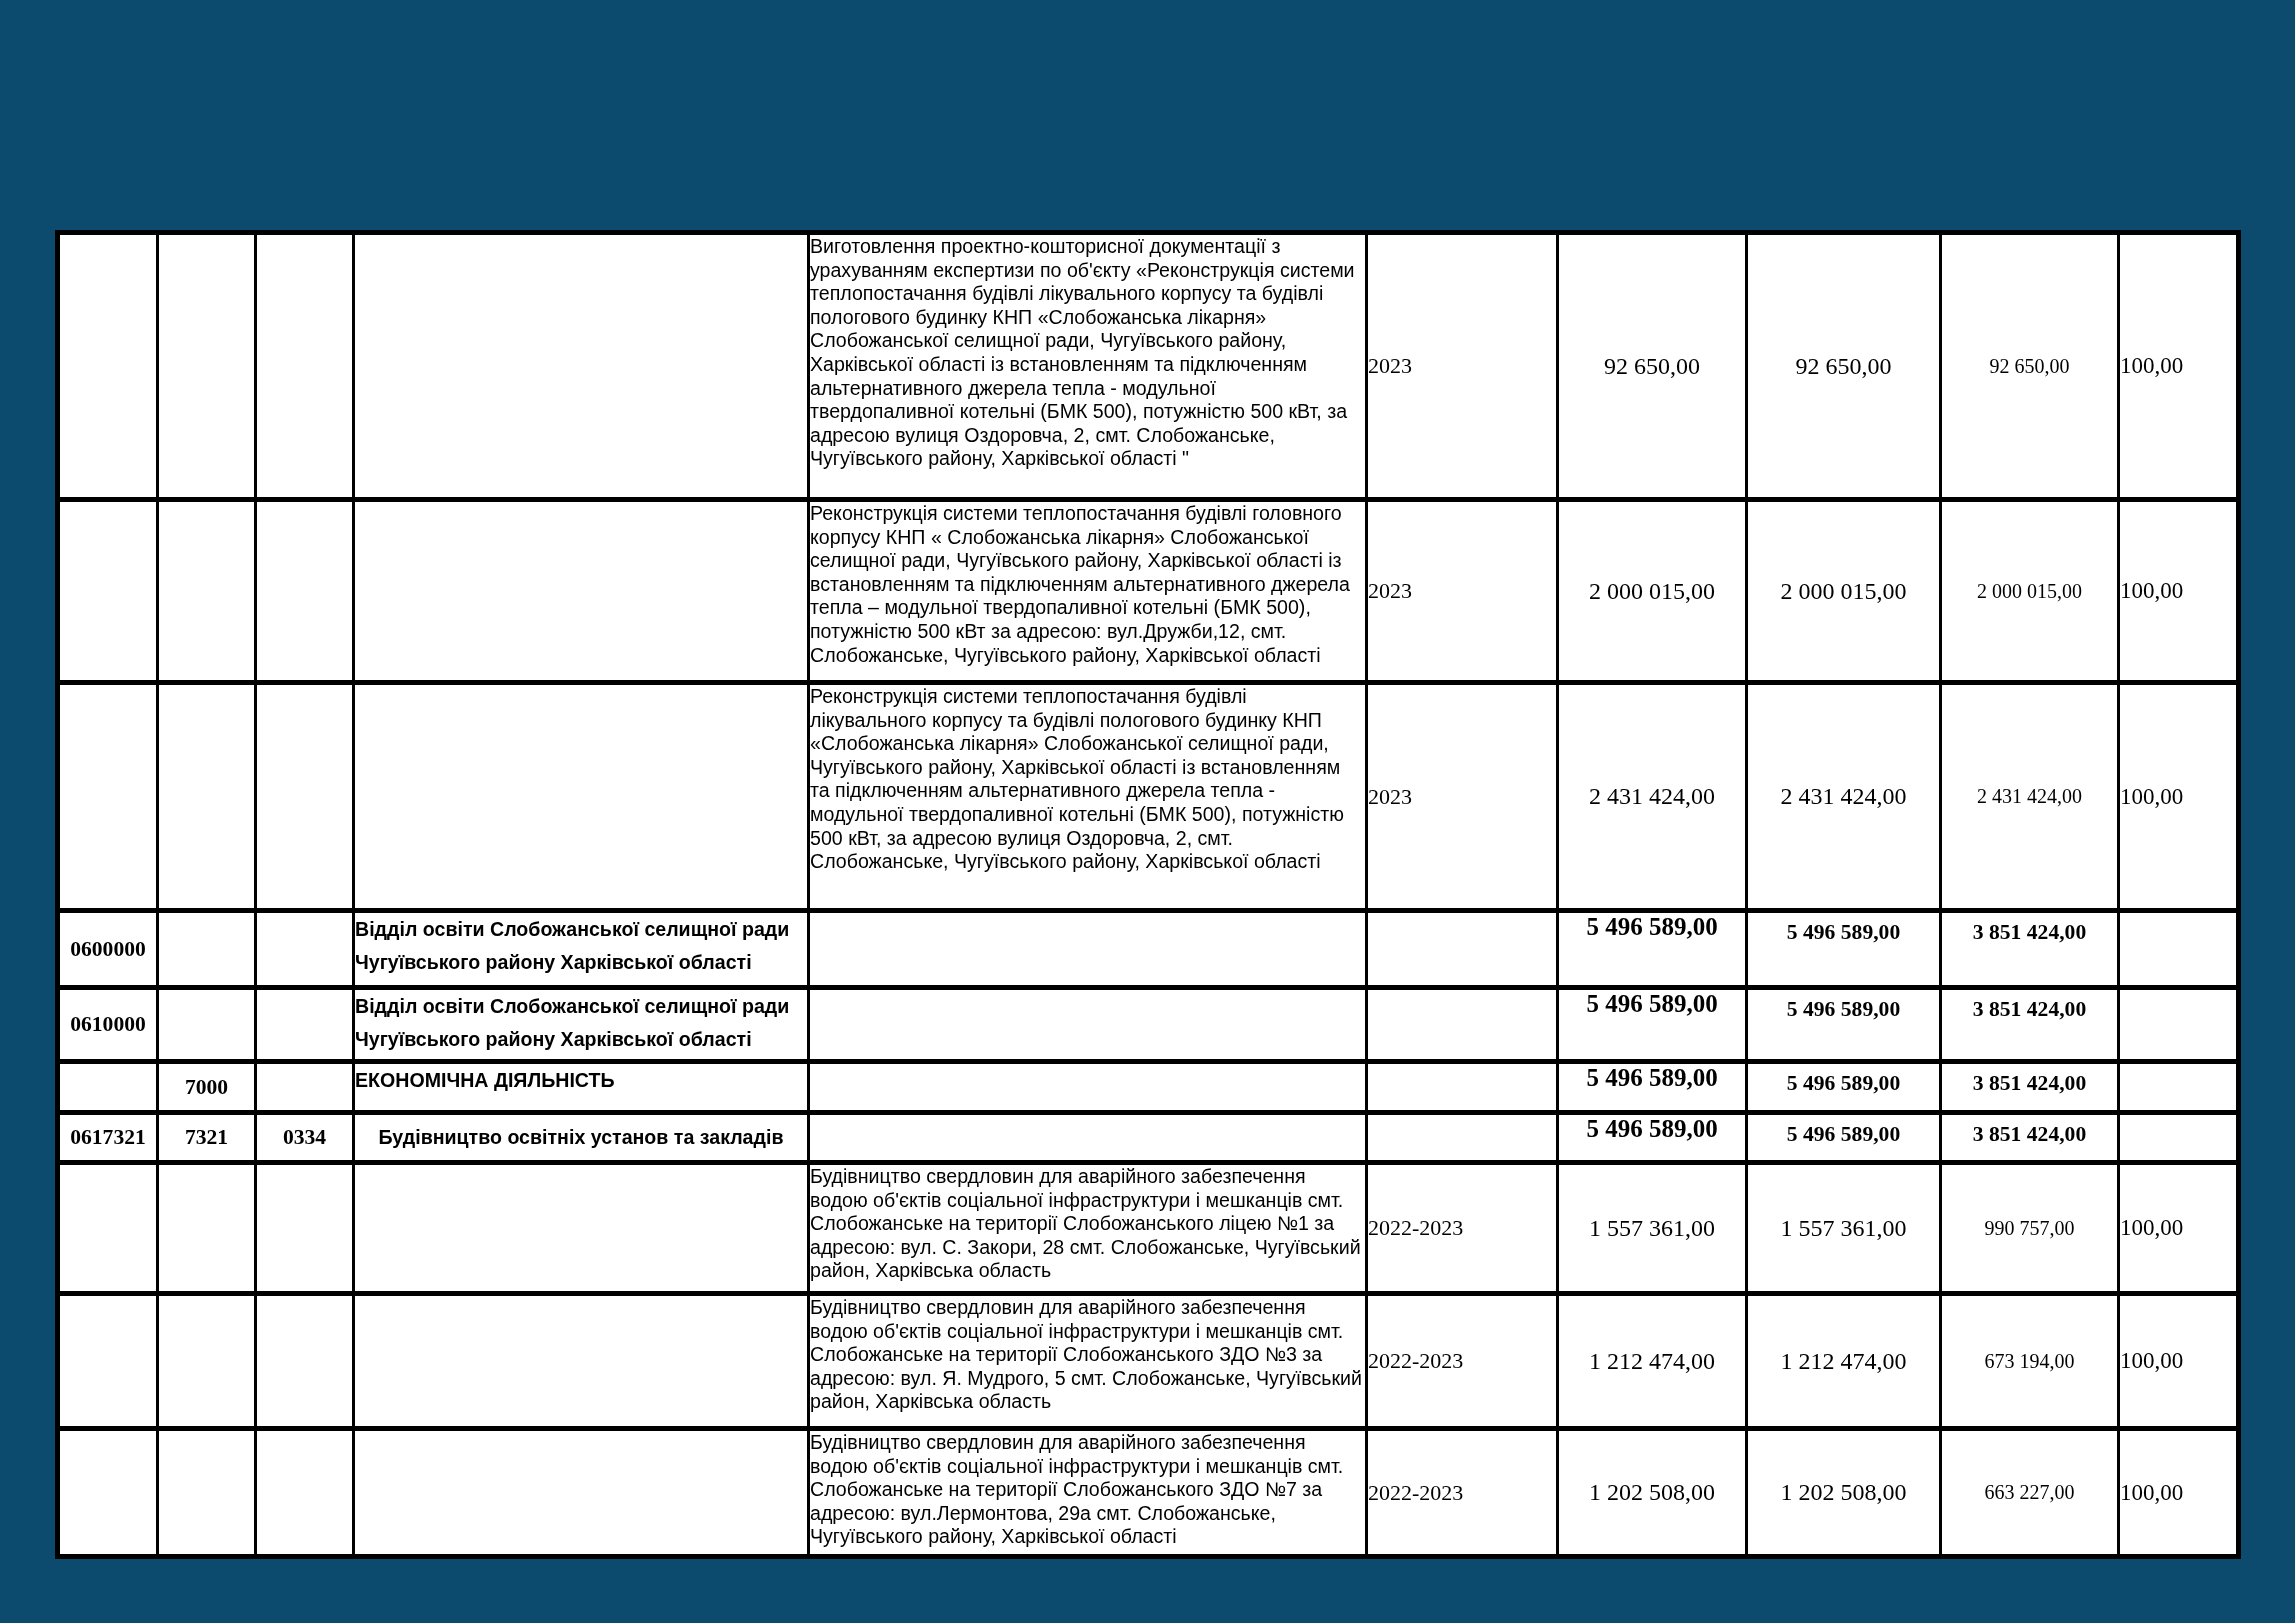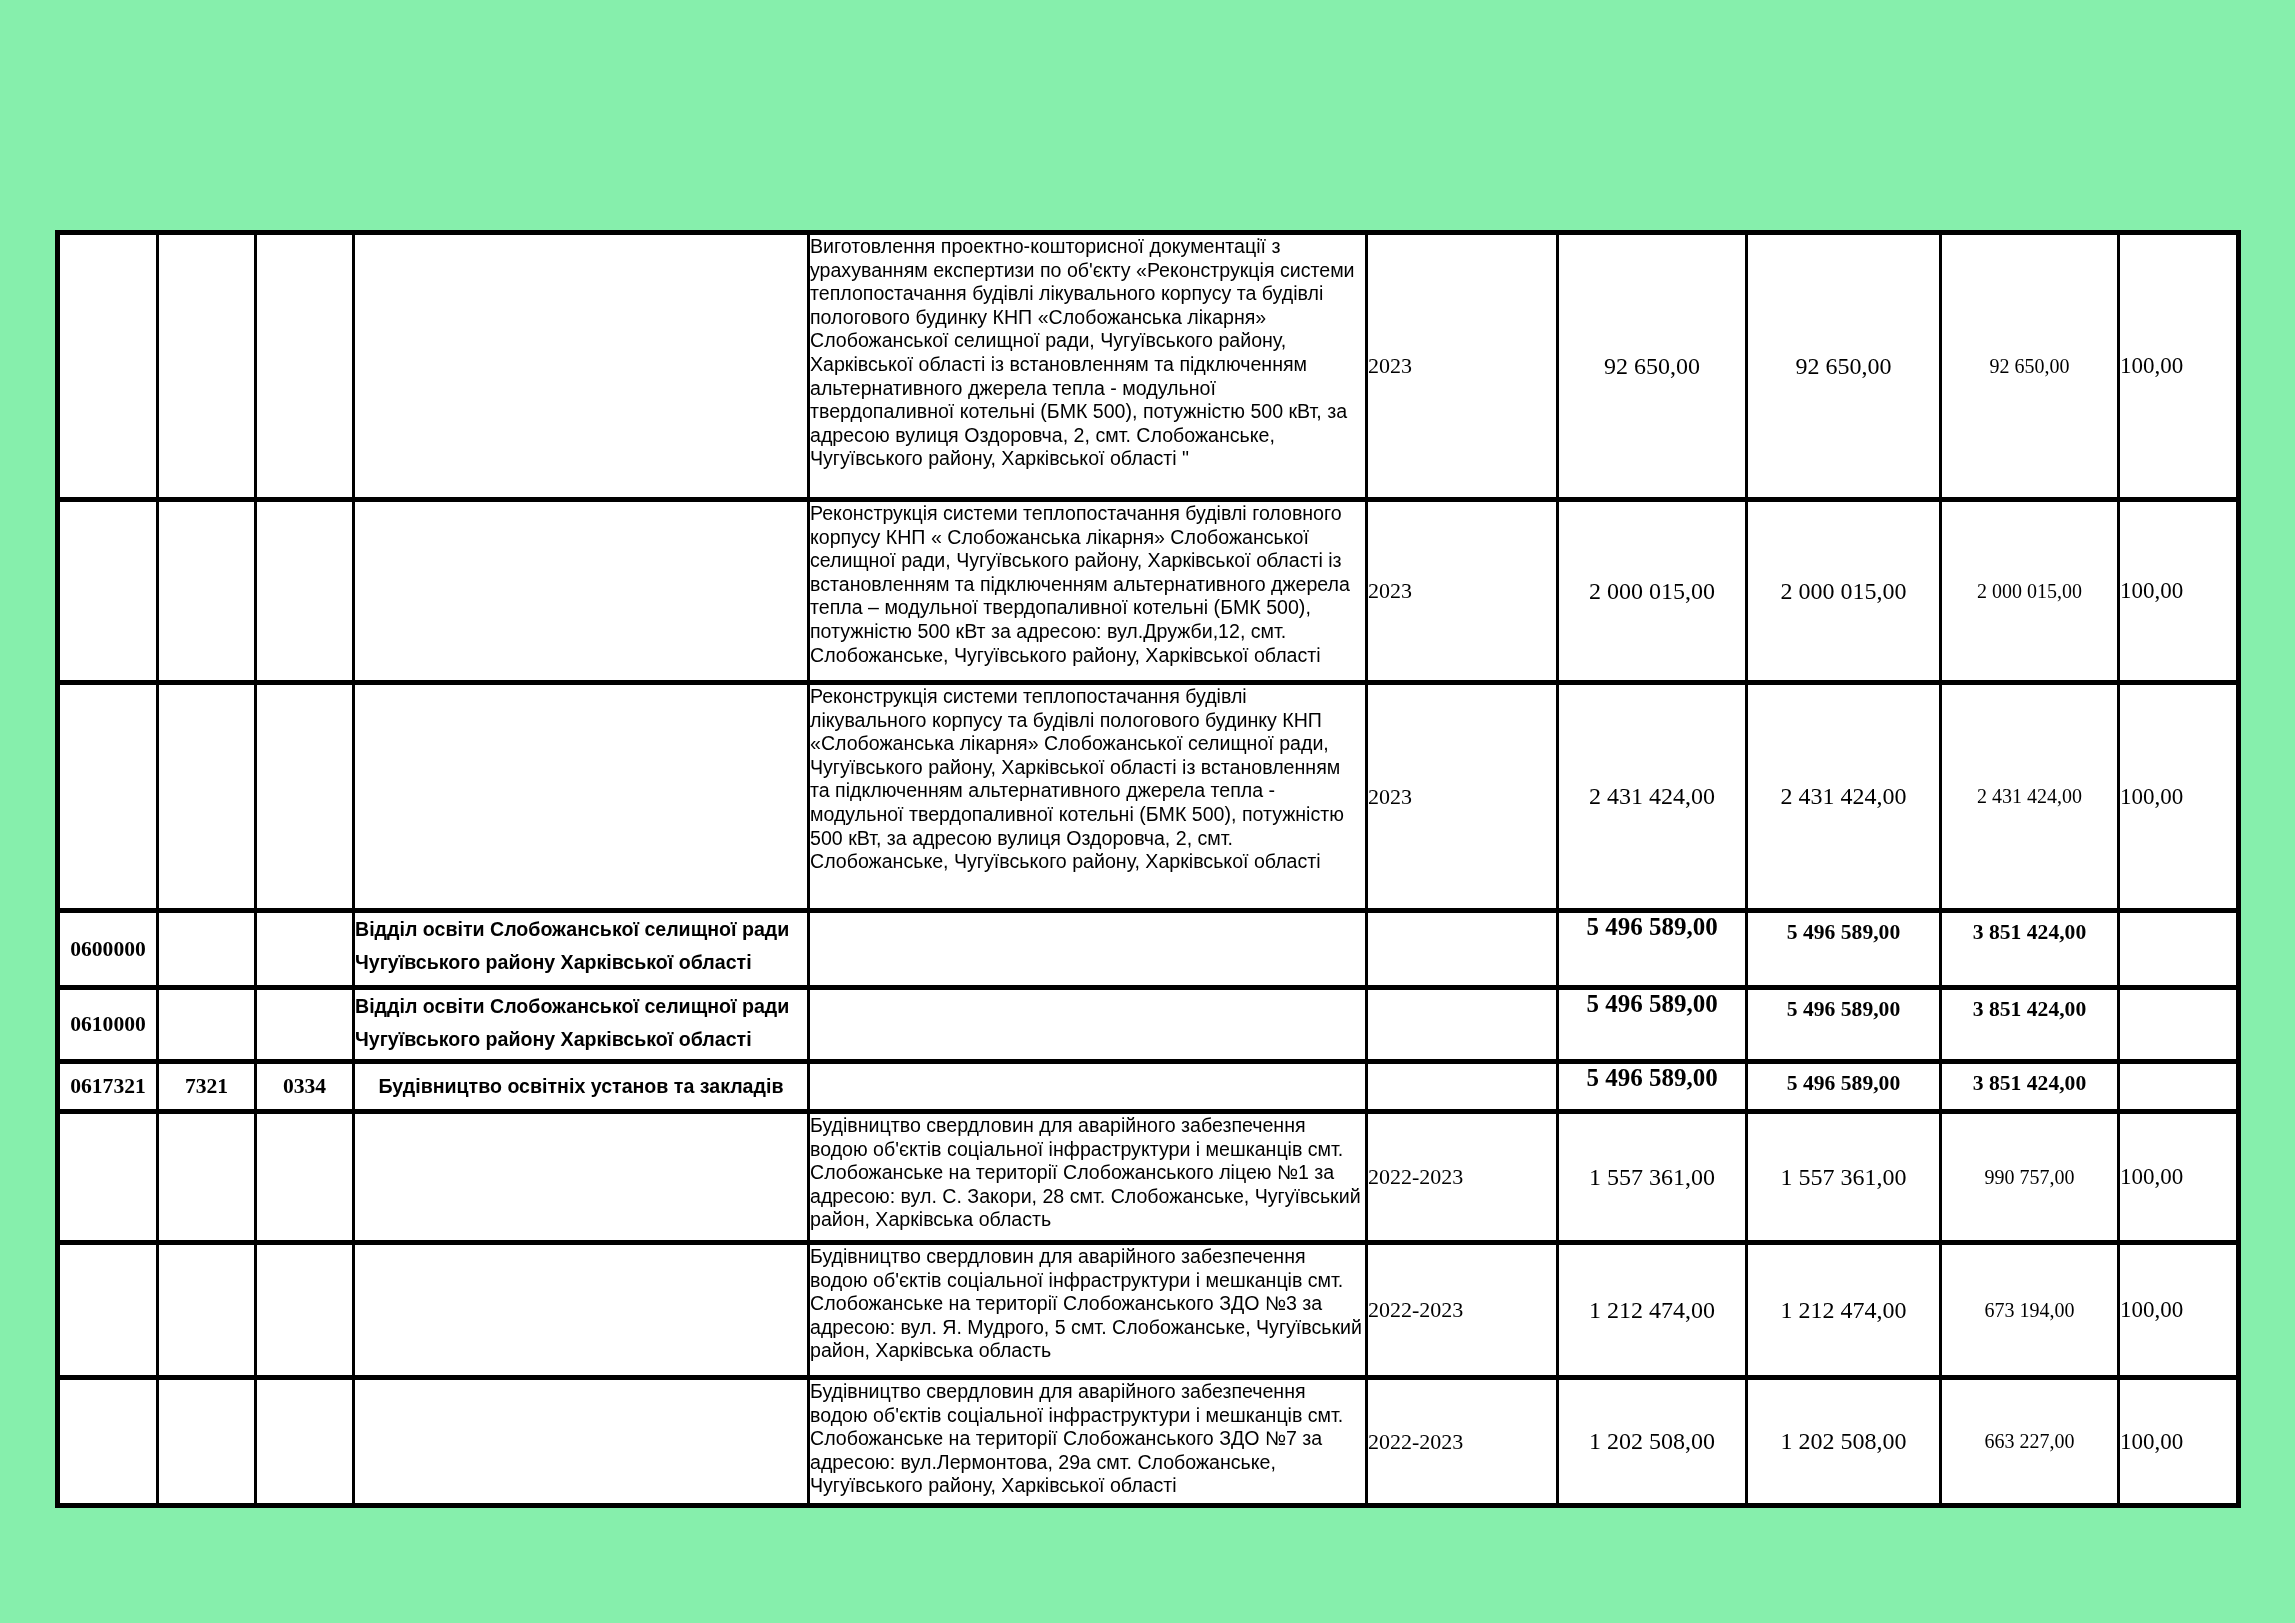--- a/index.html
+++ b/index.html
@@ -4,21 +4,21 @@
 <style>
   html, body {
     margin: 0;
     padding: 0;
     background: #ffffff;
   }
   .page {
     position: relative;
     width: 2295px;
     height: 1623px;
-    background: #86efac;
+    background: #0c4a6e;
     overflow: hidden;
     font-family: "Liberation Sans", sans-serif;
   }
   table.budget {
     position: absolute;
     left: 55px;
     top: 230px;
     border-collapse: collapse;
     table-layout: fixed;
     width: 2182px;
@@ -175,20 +175,32 @@
       <td class="c-code"></td>
       <td class="c-name">Відділ освіти Слобожанської селищної ради Чугуївського району Харківської області</td>
       <td class="c-desc"></td>
       <td class="c-year"></td>
       <td class="c-sum">5 496 589,00</td>
       <td class="c-sum small">5 496 589,00</td>
       <td class="c-sum small">3 851 424,00</td>
       <td class="c-pct"></td>
     </tr>
 
+    <tr style="height:51px">
+      <td class="c-code"></td>
+      <td class="c-code">7000</td>
+      <td class="c-code"></td>
+      <td class="c-name">ЕКОНОМІЧНА ДІЯЛЬНІСТЬ</td>
+      <td class="c-desc"></td>
+      <td class="c-year"></td>
+      <td class="c-sum">5 496 589,00</td>
+      <td class="c-sum small">5 496 589,00</td>
+      <td class="c-sum small">3 851 424,00</td>
+      <td class="c-pct"></td>
+    </tr>
 
     <tr style="height:50px">
       <td class="c-code">0617321</td>
       <td class="c-code">7321</td>
       <td class="c-code">0334</td>
       <td class="c-name center">Будівництво освітніх установ та закладів</td>
       <td class="c-desc"></td>
       <td class="c-year"></td>
       <td class="c-sum">5 496 589,00</td>
       <td class="c-sum small">5 496 589,00</td>

